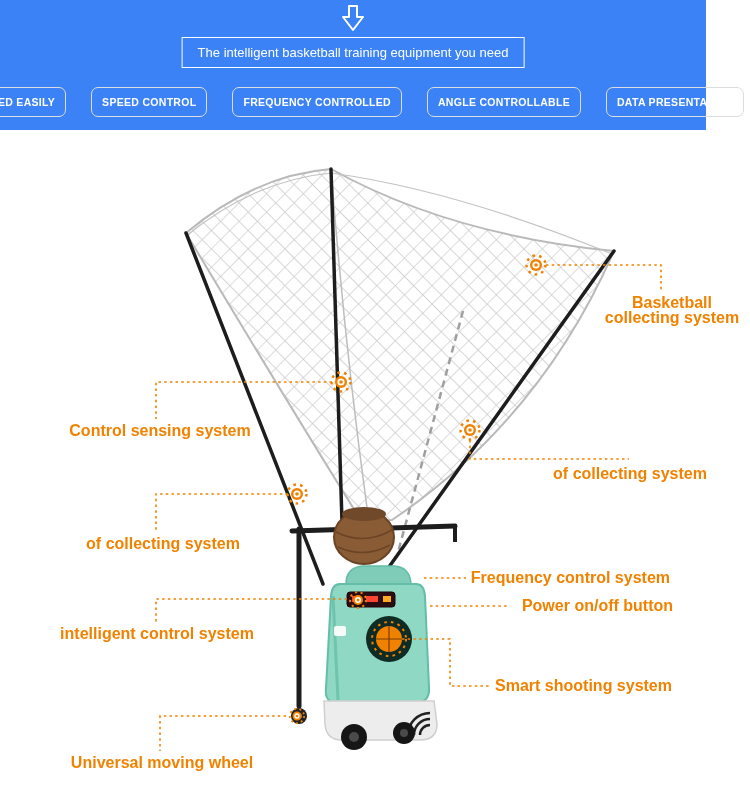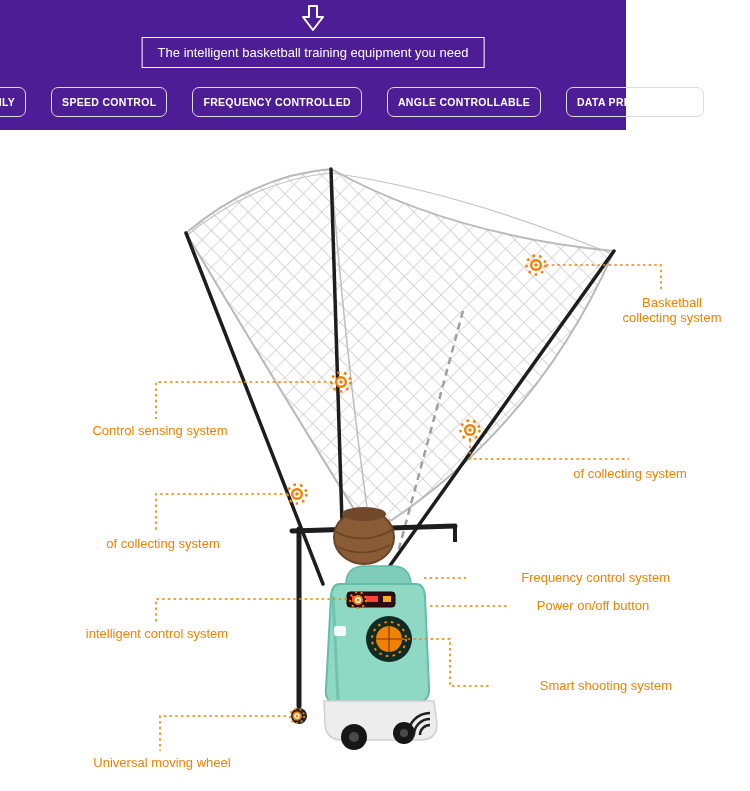--- a/index.html
+++ b/index.html
@@ -1,41 +1,41 @@
 <!DOCTYPE html>
 <html style="--accent-orange: #f08200; --header-bg: #0e0e0e; --machine-mint: #8ed8c4; --net-gray: #c9c9c9; --ball-orange: #f08200;"><head>
 <meta charset="utf-8">
 <style>
   *{margin:0;padding:0;box-sizing:border-box}
   html,body{width:750px;height:791px}
   body{position:relative;background:#ffffff;font-family:"Liberation Sans",sans-serif;overflow:hidden}
 
   
-  .header{position:absolute;top:0;left:0;width:626px;height:130px;background:#4c1d95;z-index:2}
+  .header{position:absolute;top:0;left:0;width:706px;height:130px;background:#3b82f6;z-index:2}
   .arrow{position:absolute;top:5px;left:50%;transform:translateX(-50%)}
   .title-box{position:absolute;top:37px;left:50%;transform:translateX(-50%);
              border:1px solid #ffffff;color:#ffffff;font-size:13px;padding:7px 15px;white-space:nowrap}
   .features{position:absolute;bottom:13px;left:0;width:100%;display:flex;justify-content:center;gap:25px}
   .feature-pill{border:1px solid #dddddd;border-radius:7px;color:#ffffff;font-size:10.5px;font-weight:bold;
                 letter-spacing:.3px;padding:8px 10px;white-space:nowrap;background:transparent}
 
   
   .stage{position:absolute;inset:0;z-index:1}
   svg.illustration{position:absolute;top:0;left:0;display:block}
 
   
-  .callout{position:absolute;color:var(--accent-orange,#f08200);font-size:13px;font-weight:normal;
+  .callout{position:absolute;color:var(--accent-orange,#f08200);font-size:16px;font-weight:bold;
            line-height:15px;text-align:center;z-index:3}
   .callout .ln{display:block}
   #co-basketball{left:595px;top:295px;width:154px}
   #co-hitting{left:62px;top:423px;width:196px}
   #co-telescopic{left:538px;top:466px;width:184px}
   #co-handle{left:68px;top:536px;width:190px}
   #co-frequency{left:470px;top:570px;width:200px;text-align:right}
-  #co-power{left:513px;top:598px;width:160px;text-align:center}
+  #co-power{left:513px;top:598px;width:160px;text-align:right}
   #co-micro{left:55px;top:626px;width:204px}
   #co-smart{left:492px;top:678px;width:180px;text-align:right}
   #co-wheel{left:60px;top:755px;width:204px}
 </style>
 </head>
 <body>
 
 <div class="stage">
   <svg class="illustration" width="750" height="791" viewBox="0 0 750 791">
     <defs>

